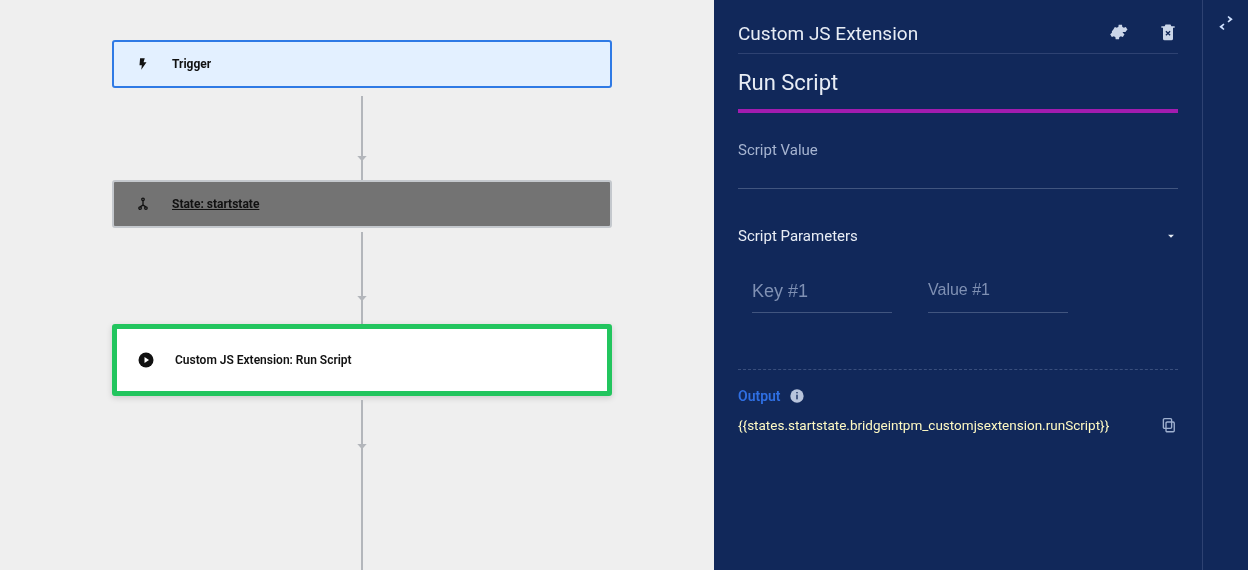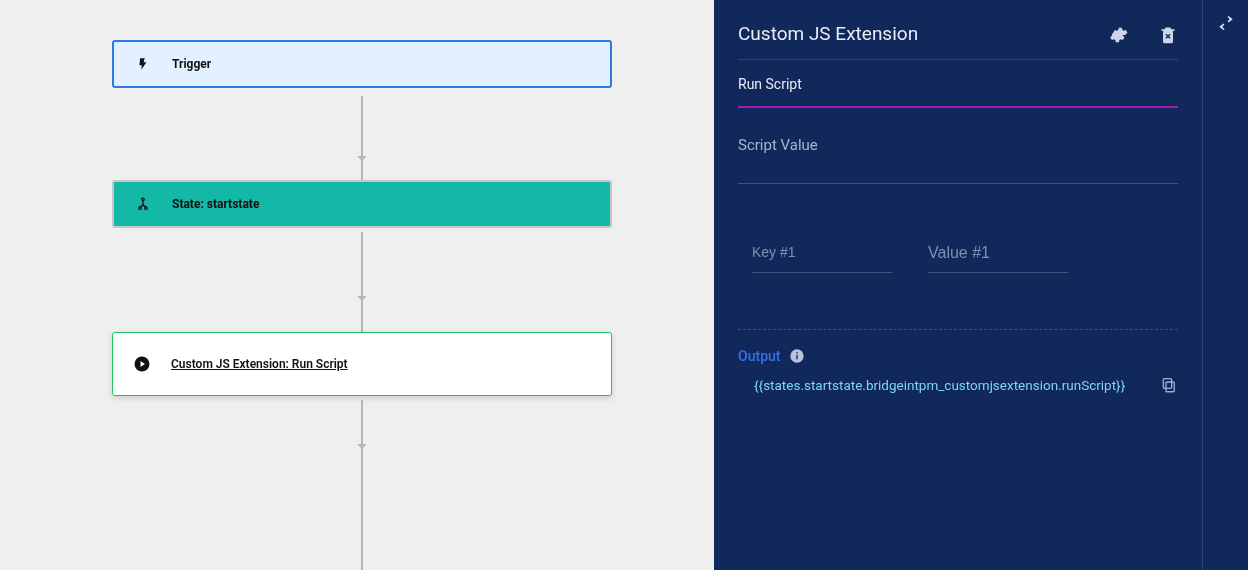--- a/index.html
+++ b/index.html
@@ -20,30 +20,30 @@
     color: #111;
   }
   .node .icon { width: 22px; display: flex; justify-content: center; margin-right: 18px; }
   .node-trigger {
     top: 40px;
     background: #e3f0ff;
     border: 2px solid #2f7ae5;
   }
   .node-state {
     top: 180px;
-    background: #14b8a6;
+    background: #737373;
     border: 2px solid #c4c8cd;
+    text-decoration: underline;
   }
   .node-action {
-    top: 332px;
+    top: 324px;
     background: #ffffff;
-    border: 1px solid #22c55e;
+    border: 5px solid #22c55e;
     box-shadow: 0 2px 6px rgba(0,0,0,0.15);
     padding: 22px 18px;
-    text-decoration: underline;
   }
   .node-label { font-weight: 700; }
   .node-action .node-label { font-weight: 600; }
 
   
   .connector {
     position: absolute;
     left: 360px; 
     width: 4px;
     display: flex;
@@ -69,30 +69,30 @@
     width: 488px;
     background: #11285a;
     color: #e8edf5;
     padding: 22px 24px 10px 24px;
     display: flex;
     flex-direction: column;
     font-size: 15px;
   }
   .panel-header {
     display: flex;
-    align-items: flex-end;
-    padding-bottom: 14px;
+    align-items: flex-start;
+    padding-bottom: 8px;
     border-bottom: 1px solid #2e4272;
   }
   .panel-title { font-size: 19px; flex: 1; font-weight: 400; }
   .hdr-icon { width: 20px; height: 20px; margin-left: 30px; cursor: pointer; color: #cbd6e9; }
   .panel-sub {
     padding: 16px 0 14px 0;
-    border-bottom: 2px solid #a21caf;
-    font-size: 14px;
+    border-bottom: 4px solid #a21caf;
+    font-size: 22px;
   }
   .section { margin-top: 28px; }
   .field-label { color: #a6b4d0; font-size: 15px; margin-bottom: 4px; display:block;}
   .params-row {
     display: flex; align-items: center; justify-content: space-between;
     padding: 10px 0 4px 0;
   }
   .params-row .chev { color: #e8edf5; }
   .kv-row {
     display: flex; gap: 36px; margin-top: 28px; padding-left: 14px;
@@ -106,21 +106,21 @@
   }
   .output-block {
     margin-top: 56px;
     border-top: 1px dashed #3a4f7d;
     padding-top: 18px;
   }
   .out-row { display: flex; align-items: center; gap: 8px; }
   .out-label { color: #2f6fe3; font-weight: 600; font-size: 14px; }
   .info-icon { width: 16px; height: 16px; color: #b8c4dc; }
   .out-expr-row { display: flex; align-items:center; margin-top: 12px; }
-  .out-expr { flex:1; font-size: 13.5px; color: #7dd3fc; margin-left: 16px; }
+  .out-expr { flex:1; font-size: 13.5px; color: #fef9c3; }
   .copy-icon { width: 18px; height: 18px; color: #9fb0cf; cursor:pointer; }
 
   
   .rail {
     width: 46px;
     background: #11285a;
     border-left: 1px solid #2e4272;
     padding-top: 14px;
     display: flex;
     justify-content: center;
@@ -218,24 +218,32 @@
   </div>
 
   <div class="panel-sub">Run Script</div>
 
   <div class="section">
     <label class="field-label">Script Value</label>
     <input class="invisible-input" value="" style="">
   </div>
 
   <div class="section">
+    <div class="params-row">
+      <span>Script Parameters</span>
+      <span class="chev">
+        <svg viewBox="0 0 24 24" width="14" height="14" fill="currentColor">
+            <path d="M7 10l5 5 5-5z"></path>
+          </svg>
+      </span>
+    </div>
 
     <div class="kv-row">
       <div class="kv-cell">
-        <input class="invisible-input" style="border: none; font-size: 14px;" placeholder="Key #1">
+        <input class="invisible-input" style="border: none; font-size: 18px;" placeholder="Key #1">
       </div>
       <div class="kv-cell">
         <input class="invisible-input" style="border: none; font-size: 16px;" placeholder="Value #1">
       </div>
     </div>
   </div>
 
   <div class="output-block">
     <div class="out-row">
       <span class="out-label">Output</span>

